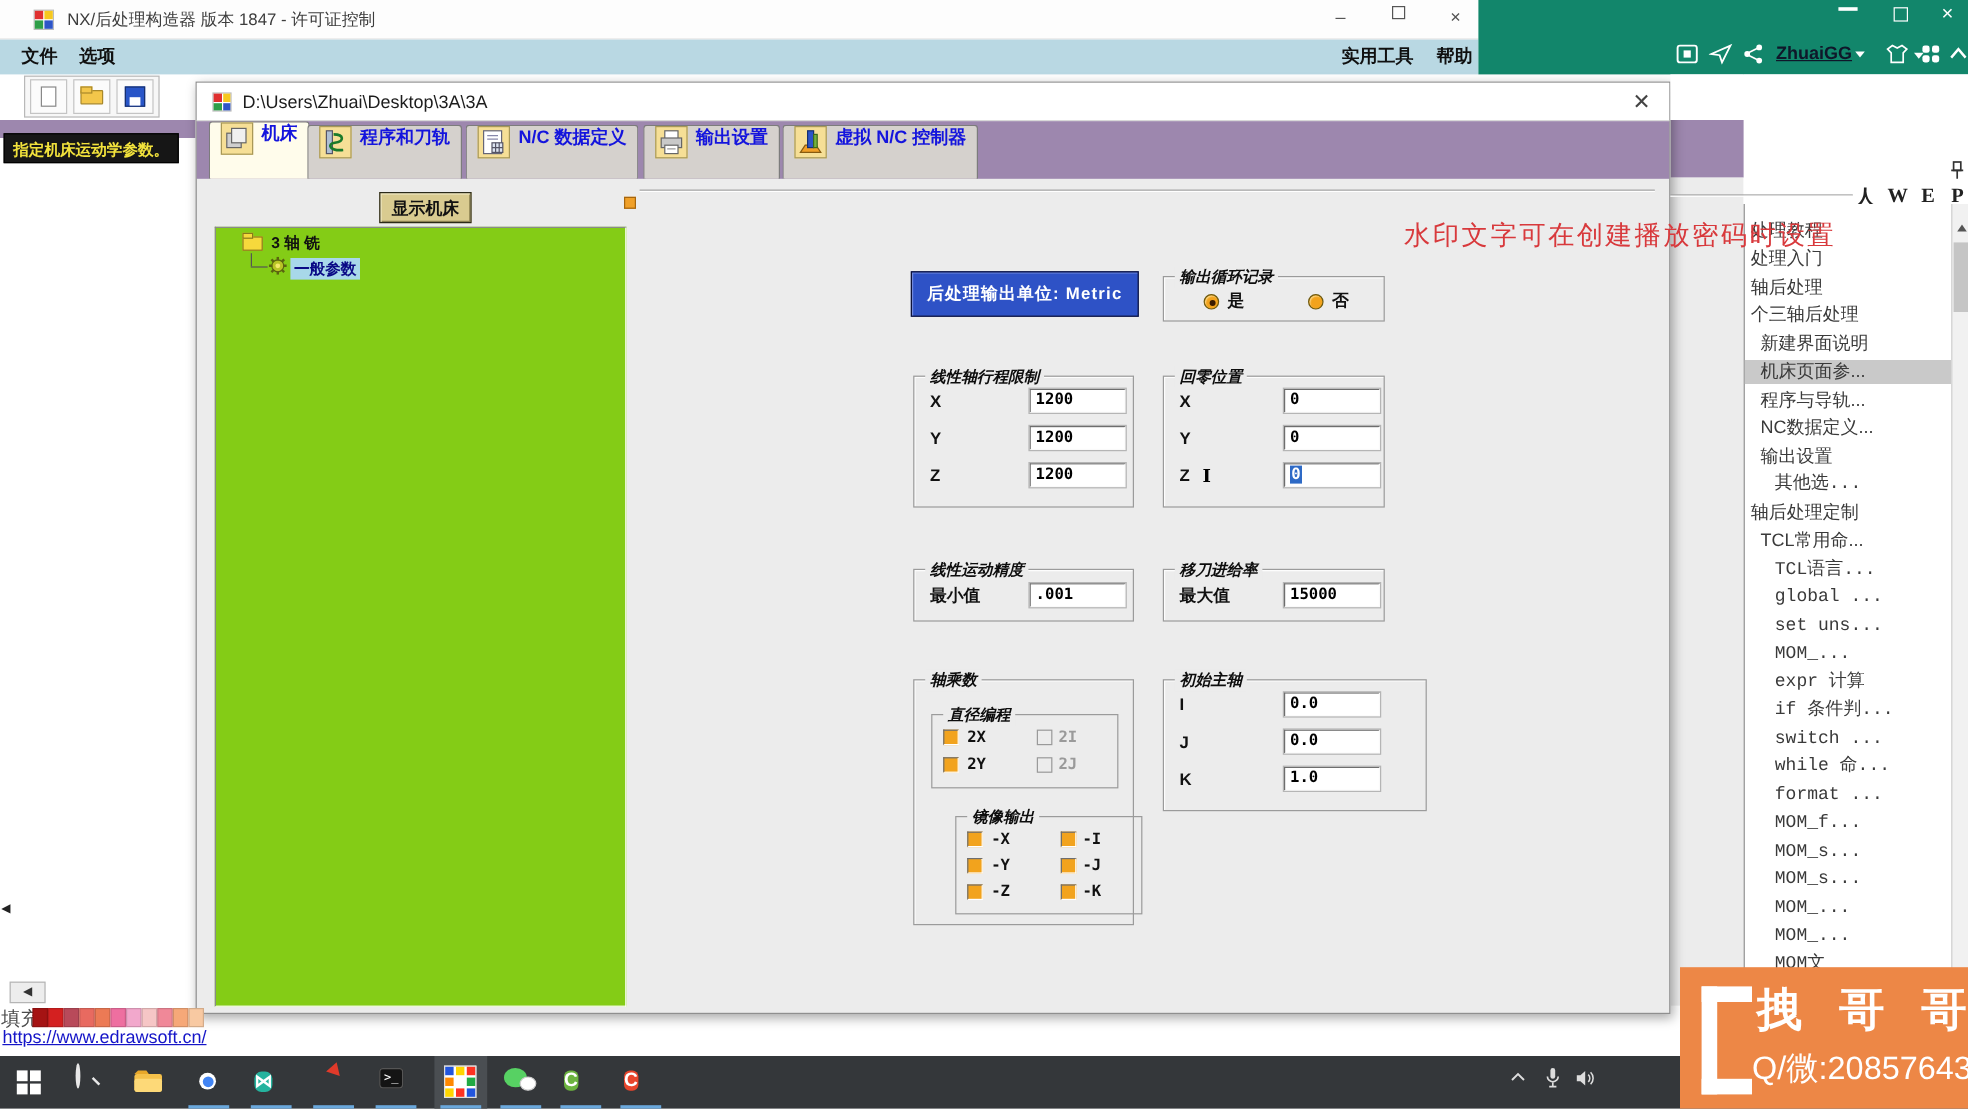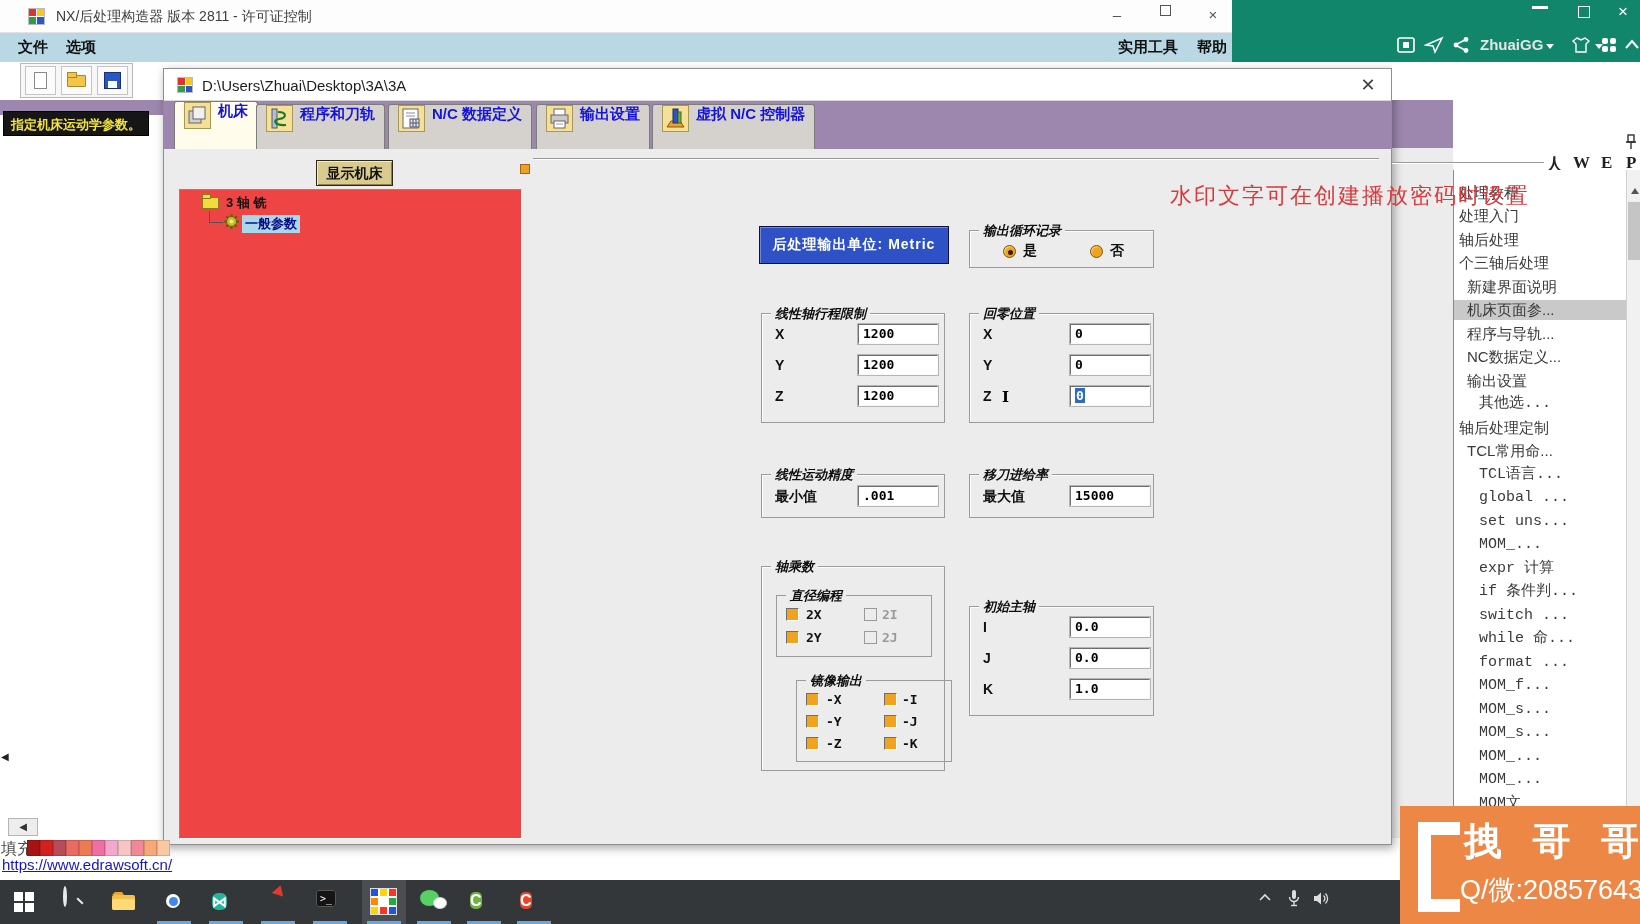--- a/index.html
+++ b/index.html
@@ -25,38 +25,38 @@
   .folder-ic { left:5px; top:8px; width:19px; height:12px; background:#f3c64a; border:1px solid #a8882a; border-radius:1px; }
   .folder-ic::before { content:""; position:absolute; left:-1px; top:-4px; width:8px; height:4px; background:#f3c64a; border:1px solid #a8882a; }
   .floppy-ic { left:6px; top:5px; width:17px; height:17px; background:#2855c8; border:1px solid #17306e; }
   .floppy-ic::before { content:""; position:absolute; left:3px; top:8px; width:9px; height:7px; background:#fff; }
   .purple-strip { left:0; top:100px; width:163px; height:15px; background:#9d87ae; }
   .nx-tooltip { left:3px; top:111px; height:25px; background:#161616; color:#f2e23c; font-size:13px; font-weight:bold; padding:4px 7px; border:1px solid #000; white-space:nowrap; }
 
   
   .green-bar { left:1232px; top:0; width:408px; height:62px; background:#12866b; color:#fff; }
   .gb-ic { top:36px; width:20px; height:18px; }
-  .gb-account { color:#e5e5e5; font-weight:bold; font-size:15px; top:36px; }
+  .gb-account { color:#0f172a; font-weight:bold; font-size:15px; top:36px;text-decoration:underline; }
   .caret { display:inline-block; width:0; height:0; border-left:4px solid transparent; border-right:4px solid transparent; border-top:5px solid #fff; margin-left:3px; vertical-align:middle; }
 
   
   .dialog { left:163px; top:68px; width:1229px; height:777px; background:#ececec; border:1px solid #8f8f8f; box-shadow:2px 3px 9px rgba(0,0,0,.35); }
   .dlg-ext { left:1392px; top:100px; width:62px; height:48px; background:#9d87ae; }
   .dlg-ext2 { left:1392px; top:148px; width:61px; height:690px; background:#ececec; }
   .dlg-titlebar { left:0; top:0; width:1227px; height:32px; background:#fff; border-bottom:1px solid #d8d8d8; }
   .dlg-title { left:38px; top:8px; font-size:15px; color:#1d1d1d; }
   .dlg-close { right:12px; top:5px; width:22px; height:22px; font-size:18px; color:#444; text-align:center; line-height:22px; }
   .dlg-tabs { left:0; top:32px; width:1227px; height:48px; background:#9d87ae; }
   .tab { top:3px; height:45px; background:#d5d1cd; border:1px solid #7c7c7c; border-bottom:none; border-radius:3px 3px 0 0; display:flex; padding:0 9px; }
   .tab.active { top:0; height:48px; background:#fffceb; }
   .tab-label { color:#1414dd; font-weight:bold; font-size:15px; margin-left:7px; white-space:nowrap; }
   .tab-ic { width:27px; height:27px; background:#f6df96; border:1px solid #a89858; position:relative; flex:none; }
 
   .show-machine { left:152px; top:91px; width:77px; height:26px; background:#d9cb90; border:1px solid #2a2a1a; box-shadow:inset 1px 1px 0 #f2ecc8, inset -1px -1px 0 #8a8050; font-size:14px; font-weight:bold; color:#111; text-align:center; line-height:24px; }
-  .tree-box { left:15px; top:120px; width:343px; height:650px; background:#ef4444; border-top:1px solid #8a8a8a; border-left:1px solid #8a8a8a; border-right:1px solid #fff; border-bottom:1px solid #fff; }
+  .tree-box { left:15px; top:120px; width:343px; height:650px; background:#84cc16; border-top:1px solid #8a8a8a; border-left:1px solid #8a8a8a; border-right:1px solid #fff; border-bottom:1px solid #fff; }
   .tree-label { font-size:13px; font-weight:bold; color:#111; }
   .tree-folder { left:22px; top:7px; width:17px; height:12px; background:#f6d93c; border:1px solid #8a7a1a; }
   .tree-folder::before { content:""; position:absolute; left:-1px; top:-4px; width:7px; height:3px; background:#f6d93c; border:1px solid #8a7a1a; }
   .tree-line-v { left:29px; top:21px; width:1px; height:11px; background:#555; }
   .tree-line-h { left:29px; top:32px; width:14px; height:1px; background:#555; }
   .sel-node { background:#a8d8ea; color:#0a0a86; padding:0 3px; }
   .top-sep { left:369px; top:89px; width:846px; height:2px; border-top:1px solid #979797; border-bottom:1px solid #fff; }
   .splitter { left:356px; top:95px; width:10px; height:10px; background:#f0a028; border:1px solid #a5650e; }
 
   .unit-btn { left:595px; top:157px; width:190px; height:38px; background:#2e52c6; border:1px solid #0e1238; box-shadow:inset 1px 1px 0 #7088dd; color:#fff; font-weight:bold; font-size:14px; display:flex; align-items:center; justify-content:center; letter-spacing:1px; white-space:nowrap; }
@@ -138,21 +138,21 @@
 </head>
 <body>
 
 <div class="abs nx-titlebar">
   <span class="abs cube2" style="left:28px;top:8px;width:17px;height:17px;">
       <span></span>
       <span></span>
       <span></span>
       <span></span>
     </span>
-  <span class="abs nx-title">NX/后处理构造器 版本 2811 - 许可证控制</span>
+  <span class="abs nx-title">NX/后处理构造器 版本 1847 - 许可证控制</span>
   <span class="abs winbtn" style="left:1106px;top:5px;">–</span>
   <span class="abs winbtn" style="left:1154px;top:0;"><i class="sq"></i></span>
   <span class="abs winbtn" style="left:1202px;top:5px;">×</span>
 </div>
 
 <div class="abs nx-menubar">
   <span class="abs menu-item" style="left:18px;">文件</span>
   <span class="abs menu-item" style="left:66px;">选项</span>
   <span class="abs menu-item" style="left:1118px;">实用工具</span>
   <span class="abs menu-item" style="left:1197px;">帮助</span>
@@ -385,21 +385,21 @@
       <span class="cb-label" style="left:29px;top:33px;">-Y</span>
       <span class="cb" style="left:87px;top:34px;"></span>
       <span class="cb-label" style="left:105px;top:33px;">-J</span>
       <span class="cb" style="left:9px;top:56px;"></span>
       <span class="cb-label" style="left:29px;top:55px;">-Z</span>
       <span class="cb" style="left:87px;top:56px;"></span>
       <span class="cb-label" style="left:105px;top:55px;">-K</span>
     </div>
   </div>
 
-  <div class="grp" style="left:805px;top:497px;width:185px;height:110px;margin-top:40px;">
+  <div class="grp" style="left:805px;top:497px;width:220px;height:110px;">
     <span class="grp-title">初始主轴</span>
     <span class="axis-label" style="left:13px;top:12px;">I</span>
     <div class="tfield" style="left:100px;top:10px;">0.0</div>
     <span class="axis-label" style="left:13px;top:43px;">J</span>
     <div class="tfield" style="left:100px;top:41px;">0.0</div>
     <span class="axis-label" style="left:13px;top:74px;">K</span>
     <div class="tfield" style="left:100px;top:72px;">1.0</div>
   </div>
 </div>
 

